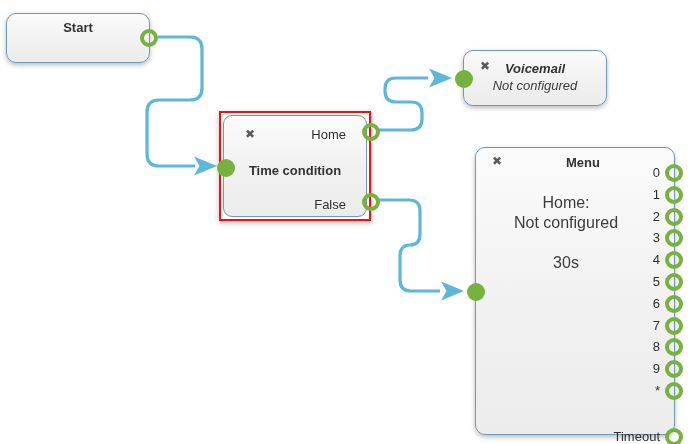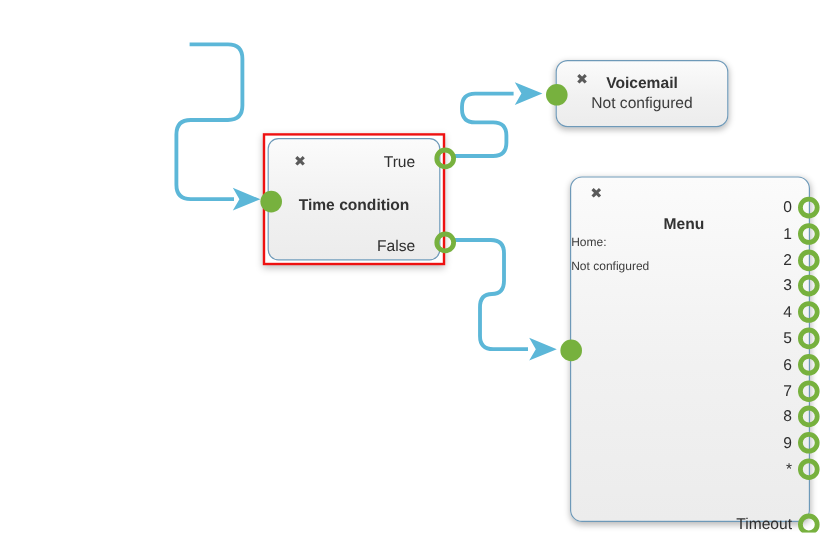--- a/index.html
+++ b/index.html
@@ -53,51 +53,57 @@
 
   
   .n-start{left:6px;top:13px;width:144px;height:50px;}
   .n-start .node-title{margin-top:6px;}
 
   .tc-true{position:absolute;right:20px;top:11px;font-size:13px;color:#2f2f2f;}
   .tc-false{position:absolute;right:20px;top:81px;font-size:13px;color:#2f2f2f;}
   .tc-title{position:absolute;left:0;right:0;top:47px;}
 
   .n-voicemail{left:463px;top:50px;width:144px;height:56px;}
-  .n-voicemail .vm-text{position:absolute;left:0;right:0;top:10px;}
+  .n-voicemail .vm-text{position:absolute;left:0;right:0;top:10px;font-style:italic;}
   .n-voicemail .node-sub{margin-top:2px;}
 
   .n-menu{left:475px;top:147px;width:200px;height:288px;}
-  .n-menu .node-title{position:absolute;left:4px;top:7px;width:180px;margin-top:24px;}
+  .n-menu .node-title{position:absolute;left:17px;top:7px;width:180px;}
   .menu-body{position:absolute;left:0;top:45px;width:180px;}
-  .menu-body .bline{height:20px;line-height:20px;font-size:10px;color:#3c3c3c;}
+  .menu-body .bline{height:20px;line-height:20px;font-size:16px;color:#3c3c3c;text-align:center;}
 </style>
 </head>
 <body>
 
 <div class="canvas">
 
   <svg class="wires" viewBox="0 0 692 444">
     <g stroke="#5cb7d8" stroke-width="3.2" fill="none">
       <path d="M 158 37 H 190 Q 202 37 202 49 V 88 Q 202 100 190 100 H 159 Q 147 100 147 112 V 154 Q 147 166 159 166 H 195"></path>
       <path d="M 377 130 H 411 Q 422 130 422 119 V 113 Q 422 102 411 102 H 396 Q 385 102 385 91 V 89 Q 385 78 396 78 H 428"></path>
       <path d="M 377 200 H 409 Q 420 200 420 211 V 234 Q 420 245 410 245 Q 400 245 400 256 V 280 Q 400 291 411 291 H 440"></path>
     </g>
     <g fill="#5cb7d8" stroke="none">
       <polygon points="194,156.5 217,166 194,175.5 199.5,166"></polygon>
       <polygon points="429,68.5 452,78 429,87.5 434.5,78"></polygon>
       <polygon points="441,281.5 464,291 441,300.5 446.5,291"></polygon>
     </g>
   </svg>
 
+  <div class="node n-start">
+    <div class="node-title">Start</div>
+    <div class="port-abs" style="right:-9px;top:15px;">
+      <div class="ring"></div>
+    </div>
+  </div>
 
   <div class="selection">
     <div class="inner-node">
       <span class="close-btn" style="left:19px;top:11px;">✖</span>
-      <div class="tc-true">True</div>
+      <div class="tc-true">Home</div>
       <div class="node-title tc-title">Time condition</div>
       <div class="tc-false">False</div>
     </div>
     <div class="port-abs" style="left:141px;top:10px;">
       <div class="ring"></div>
     </div>
     <div class="port-abs" style="left:141px;top:80px;">
       <div class="ring"></div>
     </div>
     <div class="dot" style="left:-4px;top:46px;"></div>
@@ -113,20 +119,21 @@
   </div>
 
   <div class="node n-menu">
     <span class="close-btn" style="left:14px;top:6px;">✖</span>
     <div class="node-title">Menu</div>
 
     <div class="menu-body">
       <div class="bline">Home:</div>
       <div class="bline">Not configured</div>
       <div class="bline"></div>
+      <div class="bline">30s</div>
     </div>
 
     <div class="port-row" style="top:16px;">
         <span class="port-label">0</span>
         <span class="ring"></span>
       </div>
     <div class="port-row" style="top:38px;">
         <span class="port-label">1</span>
         <span class="ring"></span>
       </div>

